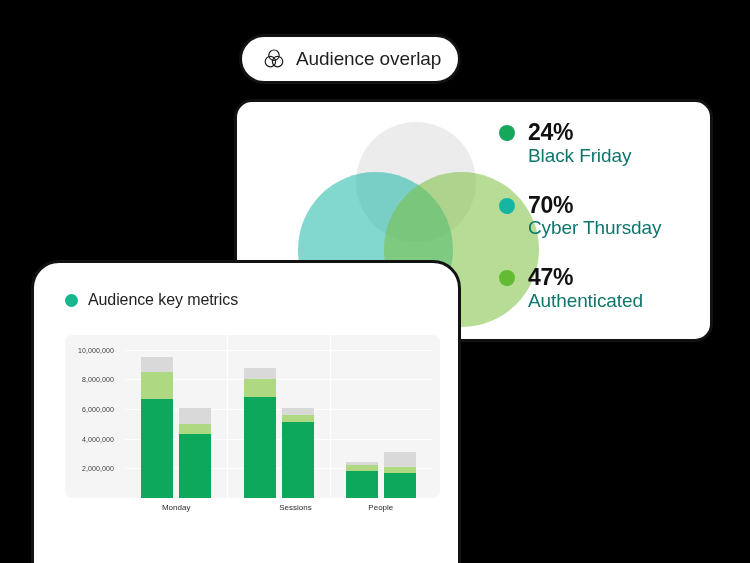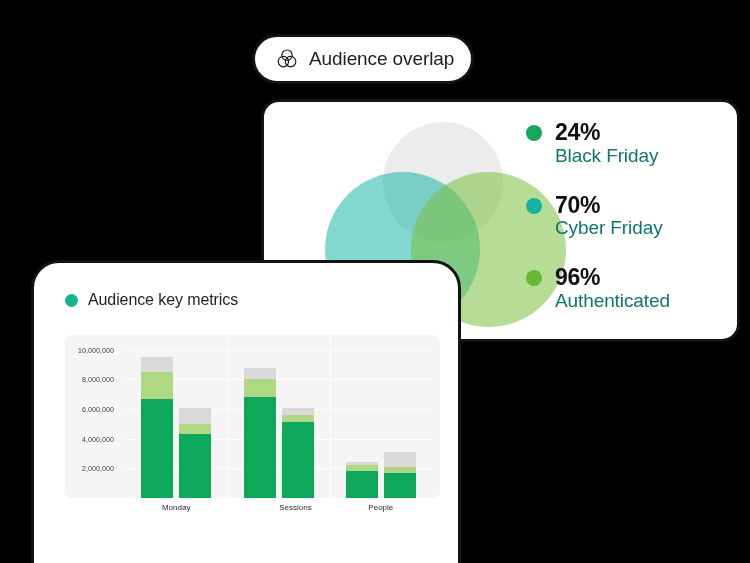--- a/index.html
+++ b/index.html
@@ -7,21 +7,21 @@
     width: 750px; height: 563px;
     background: #000000;
     font-family: "Liberation Sans", sans-serif;
     position: relative;
     overflow: hidden;
   }
 
   
   #overlap-pill {
     position: absolute;
-    left: 252px; top: 34px;
+    left: 239px; top: 34px;
     width: 222px; height: 50px;
     background: #ffffff;
     border: 3px solid #121212;
     border-radius: 26px;
     display: flex;
     align-items: center;
     gap: 10px;
     padding: 0 20px;
     z-index: 5;
   }
@@ -36,21 +36,20 @@
   
   #overlap-card {
     position: absolute;
     left: 234px; top: 99px;
     width: 479px; height: 243px;
     background: #ffffff;
     border: 3px solid #121212;
     border-radius: 18px;
     z-index: 2;
     overflow: hidden;
-    margin-left: 27px;
   }
   #venn-area {
     position: absolute;
     left: 55px; top: 12px;
     width: 250px; height: 225px;
   }
   .venn-circle { position: absolute; border-radius: 50%; }
   #venn-gray  { width: 120px; height: 120px; left: 64px;  top: 8px;   background: rgba(170,170,170,0.22); }
   #venn-teal  { width: 155px; height: 155px; left: 6px;   top: 58px;  background: rgba(27,184,166,0.55); }
   #venn-green { width: 155px; height: 155px; left: 92px;  top: 58px;  background: rgba(123,191,63,0.55); }
@@ -192,28 +191,28 @@
       <span class="legend-text">
         <span class="legend-pct">24%</span>
         <span class="legend-name">Black Friday</span>
       </span>
     </div>
 
     <div class="legend-row">
       <span class="legend-dot" style="background:#16B5A3"></span>
       <span class="legend-text">
         <span class="legend-pct">70%</span>
-        <span class="legend-name">Cyber Friday</span>
+        <span class="legend-name">Cyber Thursday</span>
       </span>
     </div>
 
     <div class="legend-row">
       <span class="legend-dot" style="background:#62BB33"></span>
       <span class="legend-text">
-        <span class="legend-pct">96%</span>
+        <span class="legend-pct">47%</span>
         <span class="legend-name">Authenticated</span>
       </span>
     </div>
 
   </div>
 </div>
 
 <div id="metrics-card">
 
   <div id="metrics-header">

